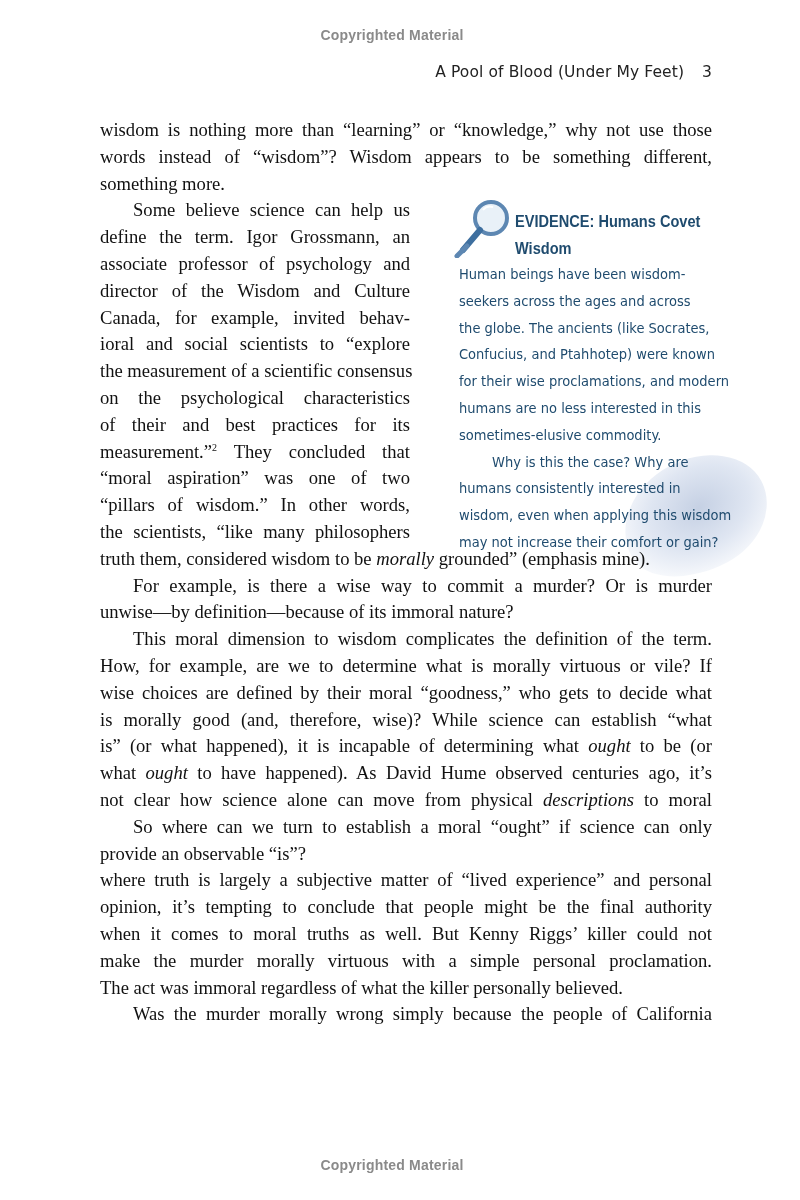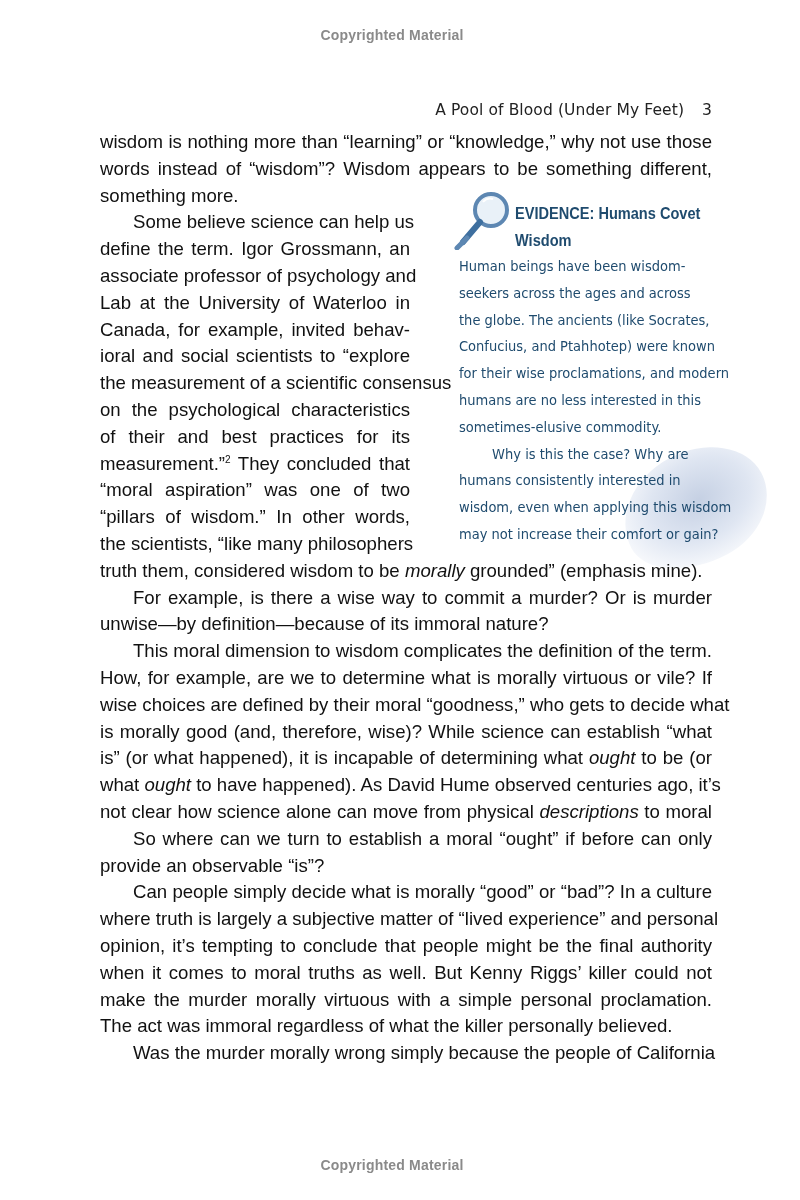--- a/index.html
+++ b/index.html
@@ -8,36 +8,35 @@
       position: absolute; left: 0; width: 784px; text-align: center;
       font-family: "Liberation Sans", sans-serif; font-weight: bold;
       font-size: 14px; color: #8a8a8a; letter-spacing: 0.2px;
     }
     .copyright.top { top: 27px; }
     .copyright.bottom { top: 1157px; }
     .running-head {
       position: absolute; top: 63px; right: 88px;
       font-family: "DejaVu Sans", sans-serif; font-size: 15.5px; color: #222;
       letter-spacing: 0.1px;
-      margin-top: 38px;
     }
     .running-head .pg { margin-left: 18px; }
     .body-text {
       position: absolute; left: 100px; top: 117px; width: 612px;
-      font-family: Liberation Sans, sans-serif; font-size: 18.6px; line-height: 26.8px;
-      color: #111; text-align: justify; margin-top: 12px;
+      font-family: Liberation Serif, serif; font-size: 18.6px; line-height: 26.8px;
+      color: #111; text-align: justify;
     }
     .line { display: block; height: 26.8px; white-space: nowrap; text-align-last: justify; text-align: justify; }
     .line.last { text-align-last: left; }
     .line.indent { padding-left: 33px; }
     .narrow { width: 310px; }
     .line i { font-style: italic; }
     sup { font-size: 10px; vertical-align: 7px; line-height: 0; }
     .sidebar {
-      position: absolute; left: 445px; top: 190px; width: 320px; height: 370px;
+      position: absolute; left: 445px; top: 198px; width: 320px; height: 370px;
     }
     .fingerprint {
       position: absolute; left: 620px; top: 452px; width: 150px; height: 112px;
       border-radius: 50% 50% 45% 55% / 55% 50% 50% 45%;
       background: radial-gradient(ellipse at 55% 45%, rgba(150,170,205,0.55) 0%, rgba(175,192,222,0.4) 45%, rgba(215,225,242,0.1) 80%, rgba(255,255,255,0) 100%);
       transform: rotate(-28deg);
     }
     .mag-icon { position: absolute; left: 8px; top: 0px; width: 62px; height: 60px; }
     .sb-title {
       position: absolute; left: 70px; top: 10px; width: 220px;
@@ -89,43 +88,42 @@
   </div>
 </div>
 
 <div class="body-text">
   <span class="line">wisdom is nothing more than “learning” or “knowledge,” why not use those</span>
   <span class="line">words instead of “wisdom”? Wisdom appears to be something different,</span>
   <span class="line last">something more.</span>
   <span class="line indent narrow" style="width:277px">Some believe science can help us</span>
   <span class="line narrow">define the term. Igor Grossmann, an</span>
   <span class="line narrow">associate professor of psychology and</span>
-  <span class="line narrow">Lab at the University of Waterloo in</span>
+  <span class="line narrow">director of the Wisdom and Culture</span>
   <span class="line narrow">Canada, for example, invited behav-</span>
   <span class="line narrow">ioral and social scientists to “explore</span>
   <span class="line narrow">the measurement of a scientific consensus</span>
   <span class="line narrow">on the psychological characteristics</span>
   <span class="line narrow">of their and best practices for its</span>
   <span class="line narrow"><span>measurement.”</span><sup>2</sup><span> They concluded that</span></span>
   <span class="line narrow">“moral aspiration” was one of two</span>
   <span class="line narrow">“pillars of wisdom.” In other words,</span>
   <span class="line narrow">the scientists, “like many philosophers</span>
   <span class="line last"><span>truth them, considered wisdom to be </span><i>morally</i><span> grounded” (emphasis mine).</span></span>
   <span class="line indent">For example, is there a wise way to commit a murder? Or is murder</span>
   <span class="line last">unwise—by definition—because of its immoral nature?</span>
   <span class="line indent">This moral dimension to wisdom complicates the definition of the term.</span>
   <span class="line">How, for example, are we to determine what is morally virtuous or vile? If</span>
   <span class="line">wise choices are defined by their moral “goodness,” who gets to decide what</span>
   <span class="line">is morally good (and, therefore, wise)? While science can establish “what</span>
   <span class="line"><span>is” (or what happened), it is incapable of determining what </span><i>ought</i><span> to be (or</span></span>
   <span class="line"><span>what </span><i>ought</i><span> to have happened). As David Hume observed centuries ago, it’s</span></span>
   <span class="line"><span>not clear how science alone can move from physical </span><i>descriptions</i><span> to moral</span></span>
-  <span class="line indent">So where can we turn to establish a moral “ought” if before can only</span>
+  <span class="line indent">So where can we turn to establish a moral “ought” if science can only</span>
   <span class="line last">provide an observable “is”?</span>
-  <span class="line indent">Can people simply decide what is morally “good” or “bad”? In a culture</span>
   <span class="line">where truth is largely a subjective matter of “lived experience” and personal</span>
   <span class="line">opinion, it’s tempting to conclude that people might be the final authority</span>
   <span class="line">when it comes to moral truths as well. But Kenny Riggs’ killer could not</span>
   <span class="line">make the murder morally virtuous with a simple personal proclamation.</span>
   <span class="line last">The act was immoral regardless of what the killer personally believed.</span>
   <span class="line indent">Was the murder morally wrong simply because the people of California</span>
 </div>
 
 <div class="copyright bottom">Copyrighted Material</div>
 

